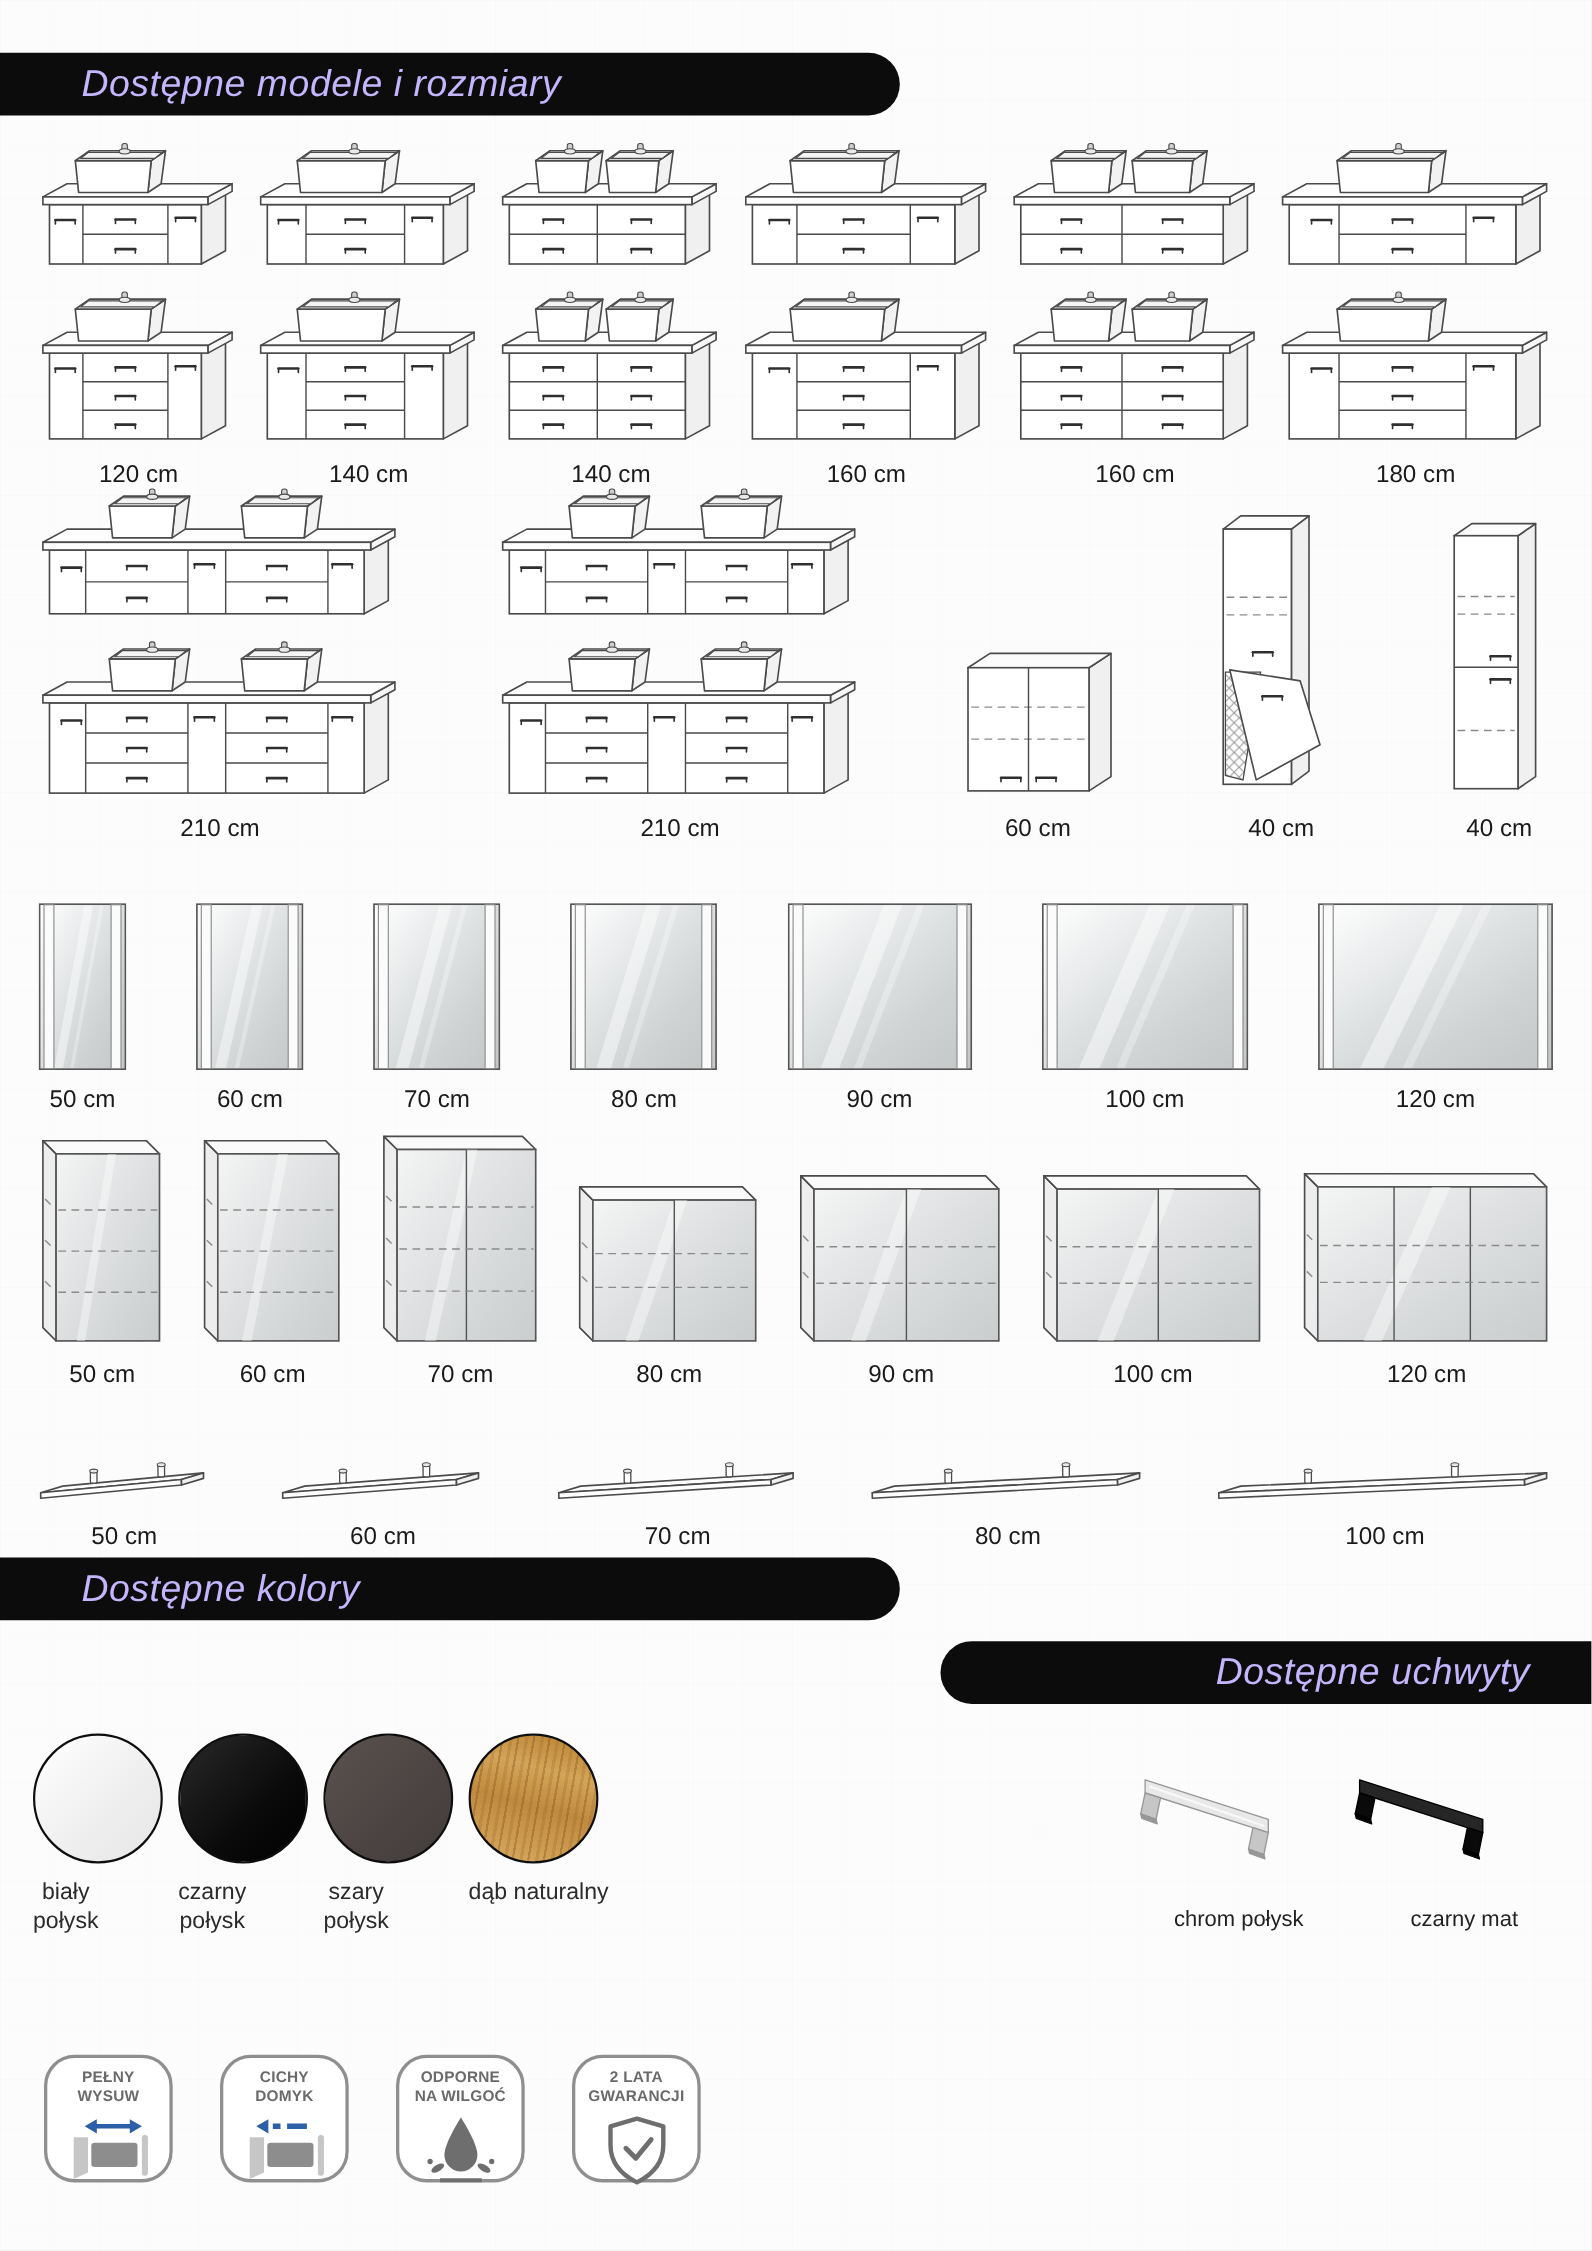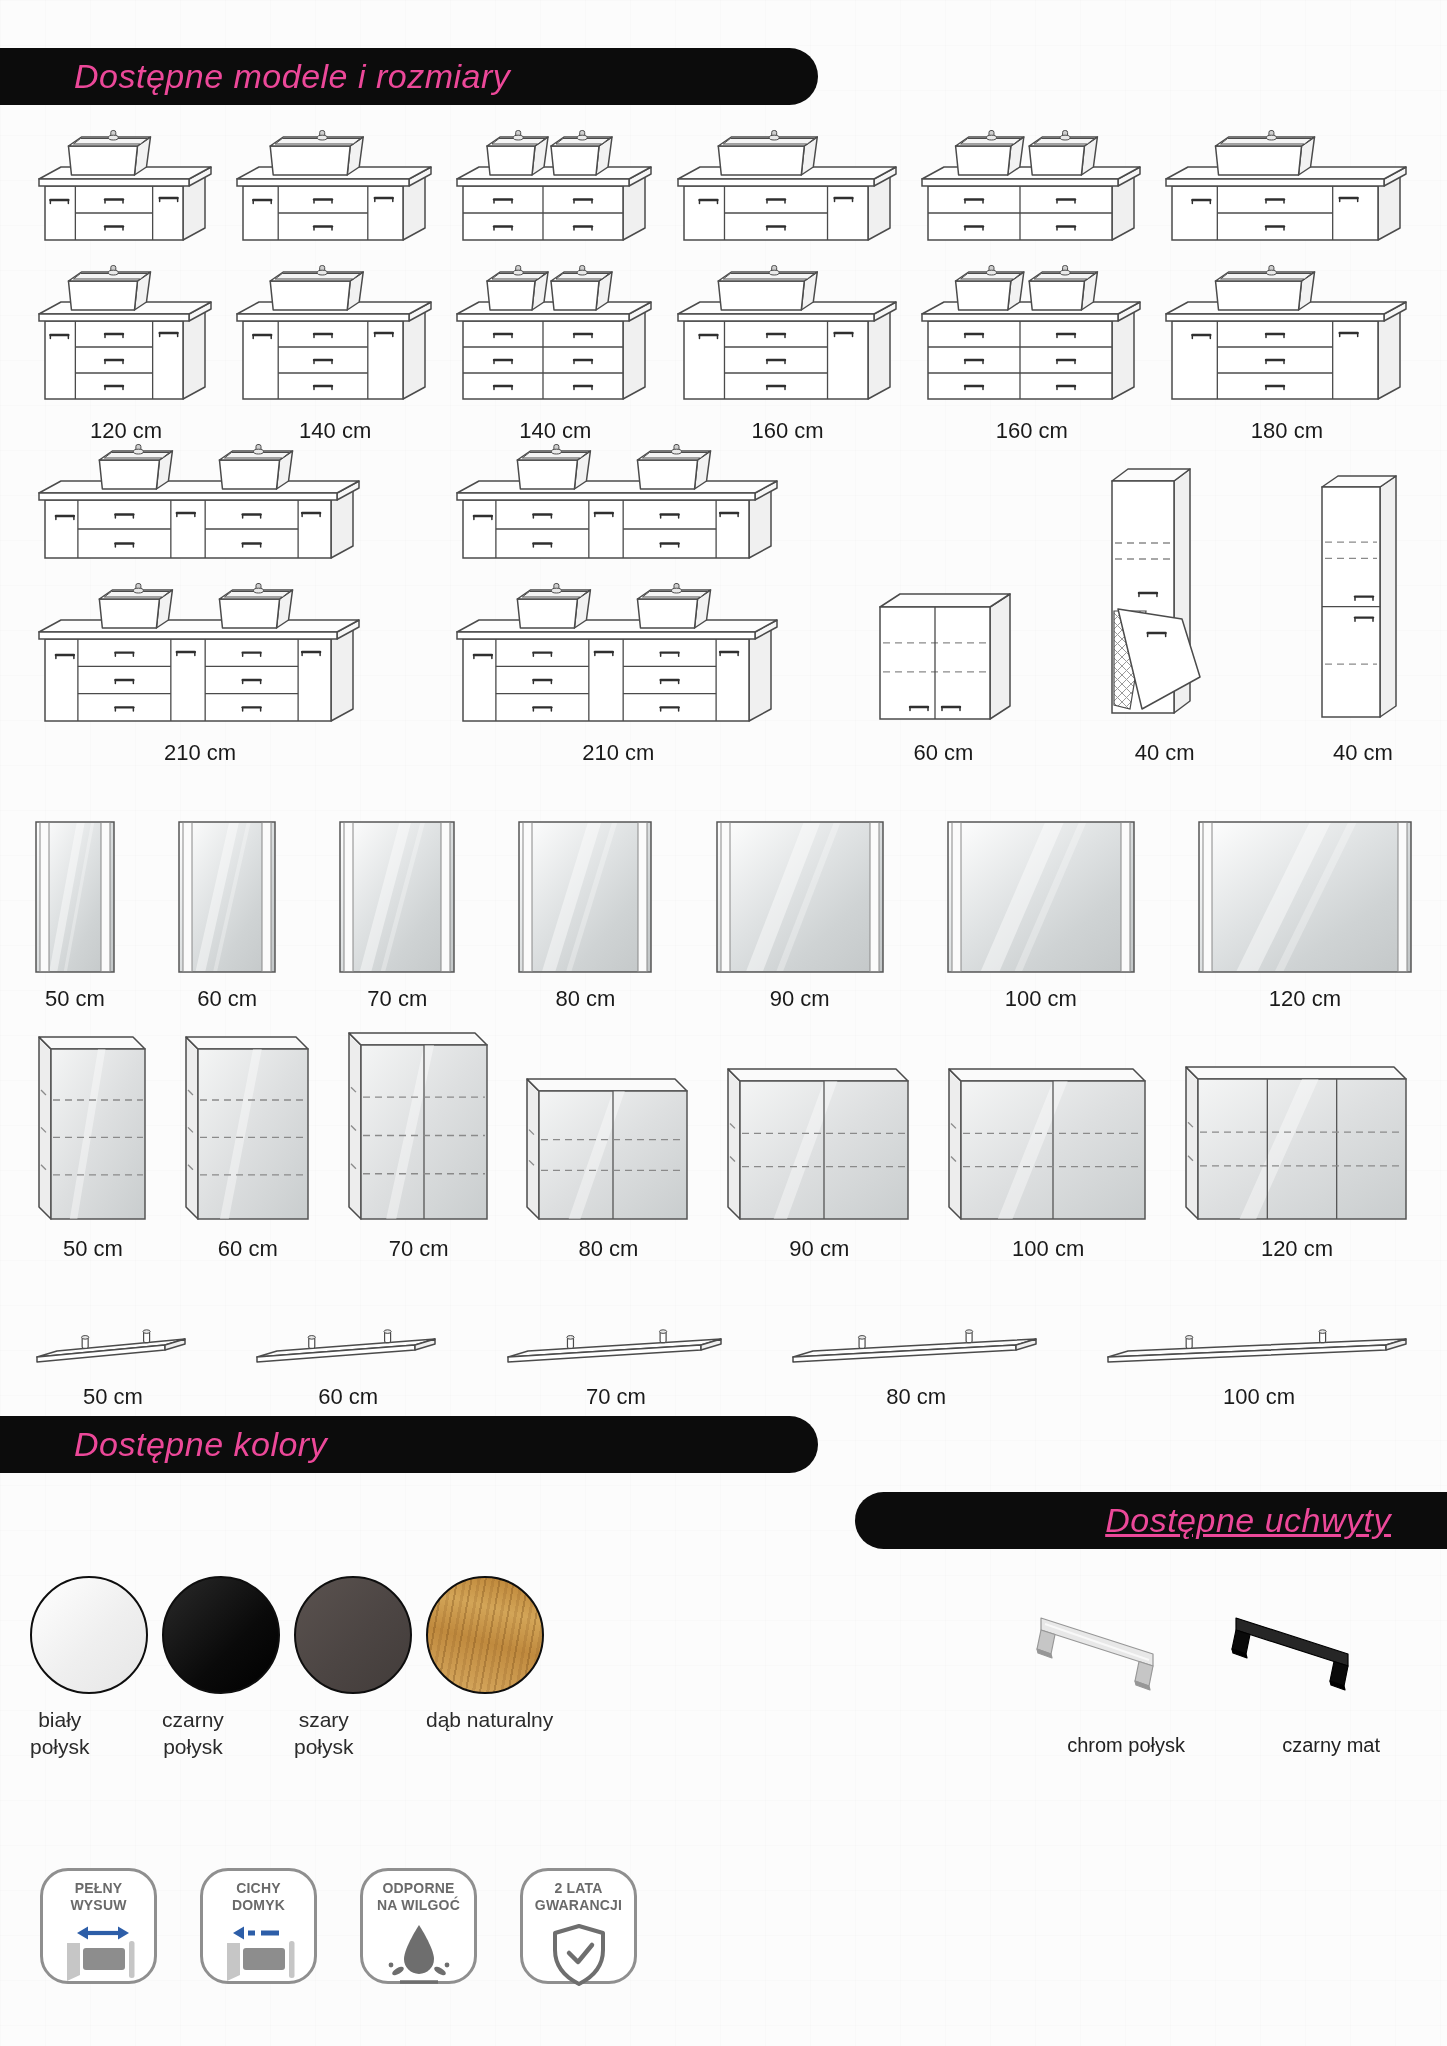--- a/index.html
+++ b/index.html
@@ -6,29 +6,29 @@
   .page{
     position:relative;width:1447px;height:2046px;margin:0 auto;
     background:#fcfcfc;
     background-image:linear-gradient(rgba(0,0,0,.013) 1px,transparent 1px),
                      linear-gradient(90deg,rgba(0,0,0,.013) 1px,transparent 1px);
     background-size:45px 45px;
     font-family:"Liberation Sans",sans-serif;
     overflow:hidden;
   }
   .banner{
-    position:absolute;height:57px;background:#0c0c0c;color:#ec4899;
+    position:absolute;height:57px;background:#0c0c0c;color:#c4b5fd;
     display:flex;align-items:center;
     font-style:italic;font-size:34px;letter-spacing:.5px;font-weight:500;
   }
   .banner-left{left:0;border-radius:0 29px 29px 0;padding-left:74px;}
   .banner-right{right:0;border-radius:29px 0 0 29px;justify-content:flex-end;padding-right:56px;}
   #banner-models{top:48px;width:744px;}
   #banner-colors{top:1416px;width:744px;}
-  #banner-handles{top:1492px;width:536px;text-decoration:underline;}
+  #banner-handles{top:1492px;width:536px;}
   .row{position:absolute;left:35px;right:35px;display:flex;justify-content:space-between;}
   #row-vanities{top:128px;height:316px;}
   #row-large{top:450px;height:316px;}
   #row-mirrors{top:812px;height:200px;}
   #row-mirror-cabinets{top:1032px;height:230px;}
   #row-shelves{top:1318px;height:92px;}
   .model-item{display:flex;flex-direction:column;justify-content:flex-end;align-items:center;}
   .illus svg{display:block;margin:0 auto 18px;}
   .illus svg:last-child{margin-bottom:0;}
   .size-label{font-size:22px;color:#1a1a1a;margin-top:13px;white-space:nowrap;}

